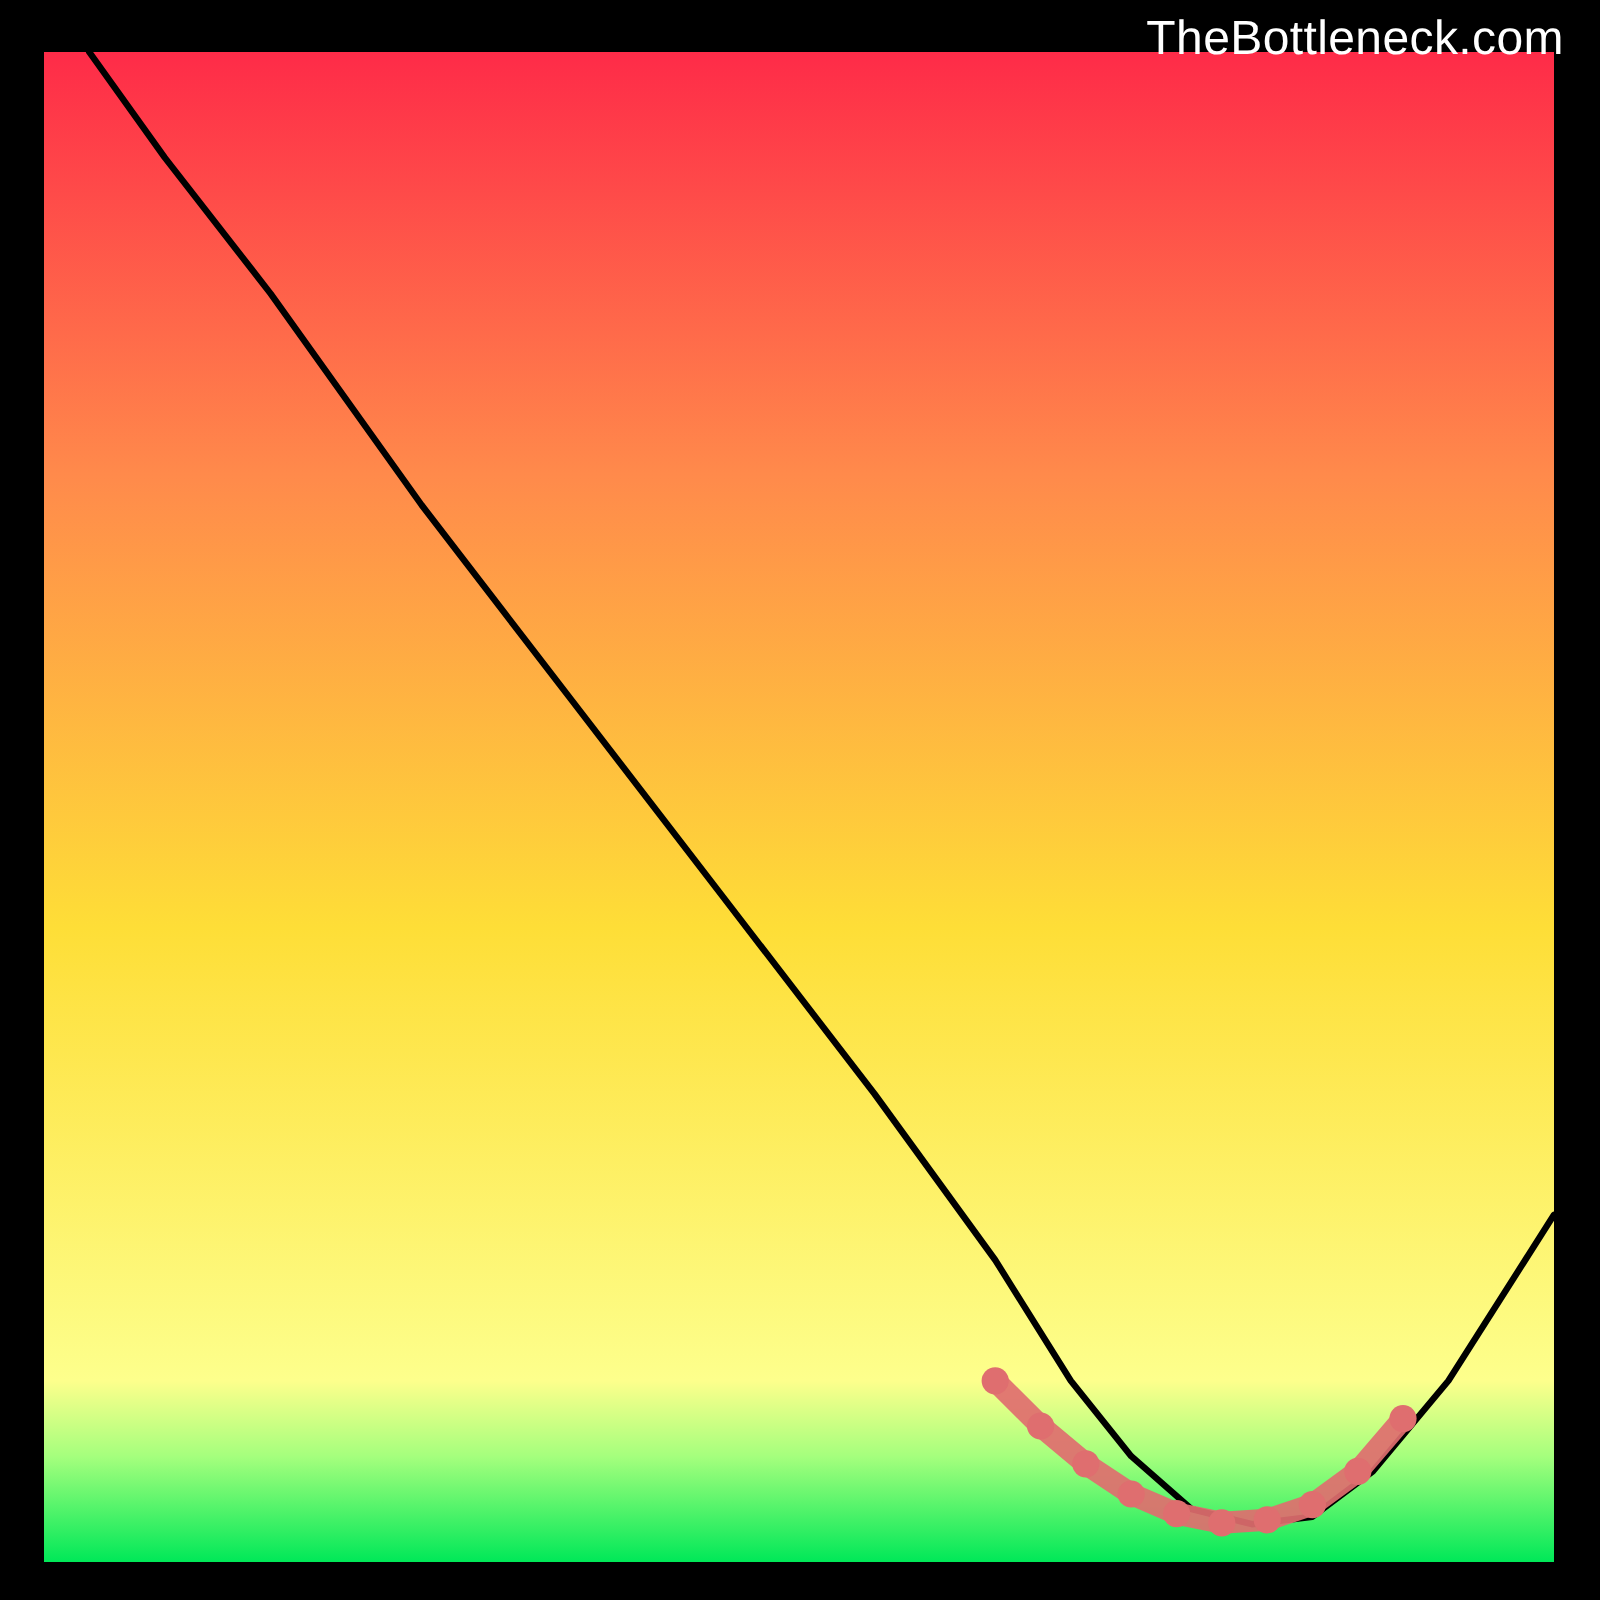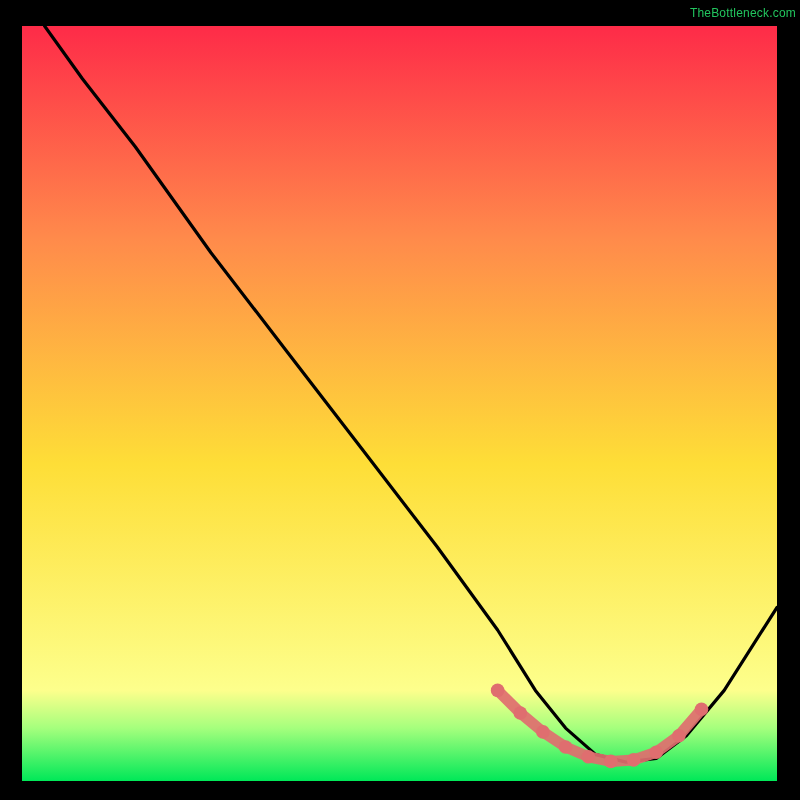--- a/index.html
+++ b/index.html
@@ -13,23 +13,23 @@
   }
   .page {
     width: 800px;
     height: 800px;
     position: relative;
     background: #000;
   }
   .watermark {
     position: absolute;
     top: 6px;
-    right: 4px;
-    color: #22c55e;
-    font-size: 12px;
+    right: 18px;
+    color: #ffffff;
+    font-size: 24px;
     font-weight: 500;
     letter-spacing: 0.2px;
     z-index: 5;
   }
   .plot-wrap {
     position: absolute;
     left: 22px;
     top: 26px;
     width: 755px;
     height: 755px;

